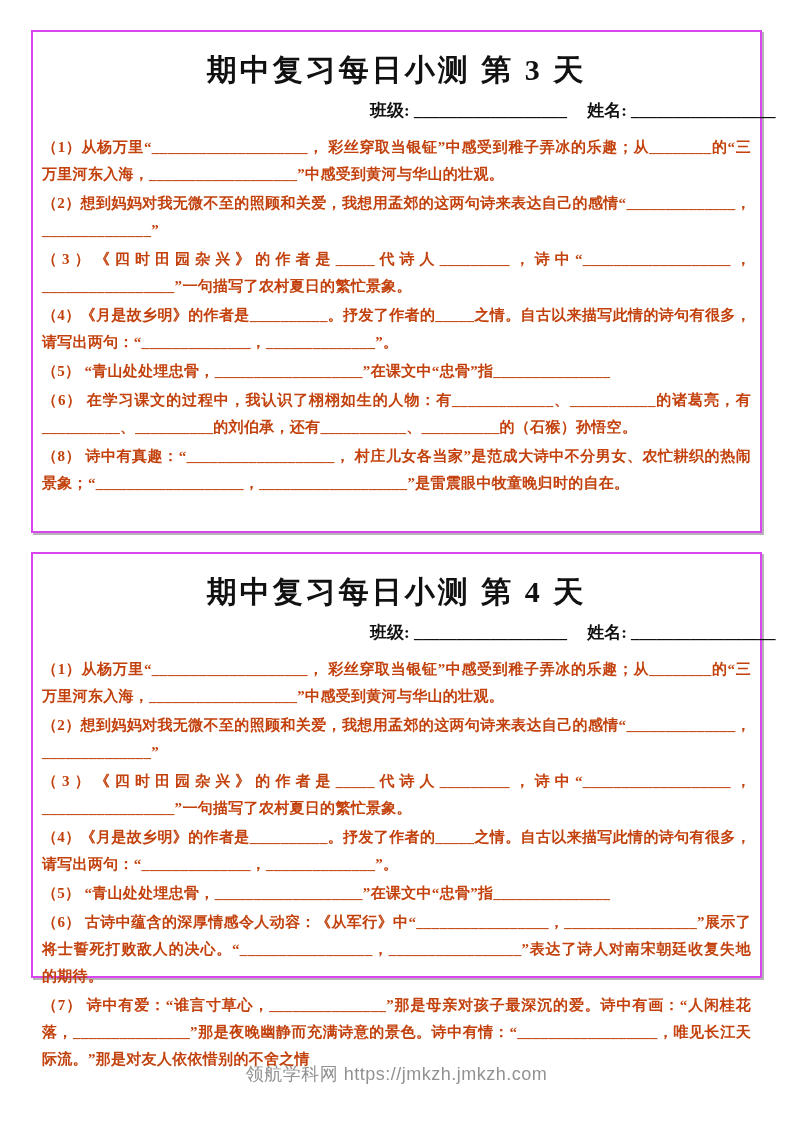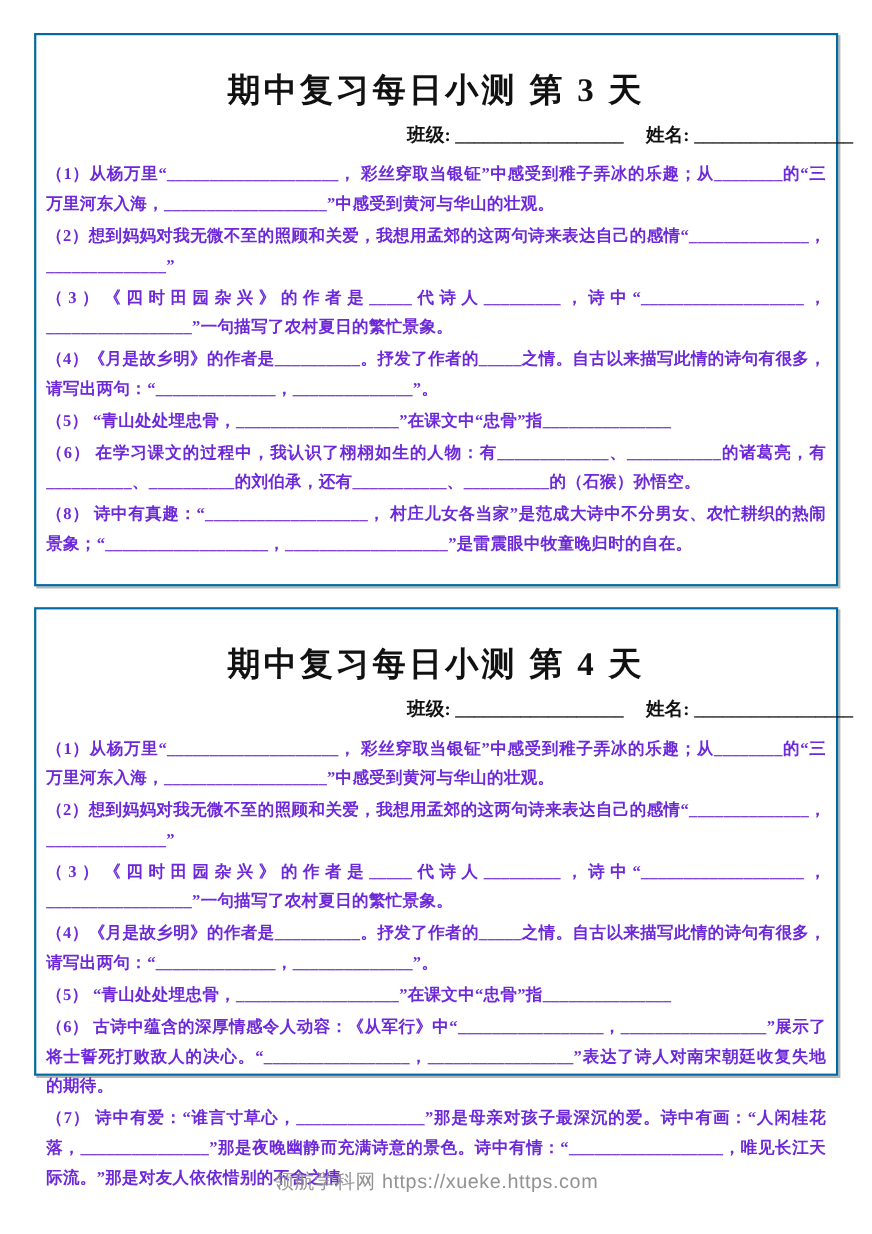--- a/index.html
+++ b/index.html
@@ -19,23 +19,23 @@
     inset: 0;
     background: #ffffff;
     overflow: hidden;
   }
   .card {
     position: absolute;
     left: 31px;
     width: 731px;
     box-sizing: border-box;
     background: #ffffff;
-    border: 2px solid #0369a1;
+    border: 2px solid #d946ef;
     box-shadow: 2px 2px 0 #b5b5b5;
-    padding: 12px 9px;
+    padding: 0 9px;
   }
   .card-day3 { top: 30px;  height: 503px; }
   .card-day4 { top: 552px; height: 426px; }
   .title {
     margin: 18px 0 4px;
     text-align: center;
     font-size: 30px;
     font-weight: bold;
     letter-spacing: 3px;
     color: #111111;
@@ -48,21 +48,21 @@
     white-space: nowrap;
     color: #111111;
   }
   .id-row .name-label { margin-left: 16px; }
   .questions {
     font-size: 15px;
     line-height: 27px;
     font-weight: bold;
     text-align: justify;
     letter-spacing: 0.3px;
-    color: #6d28d9;
+    color: #c2410c;
   }
   .q { margin: 0 0 2px 0; }
   .watermark {
     position: absolute;
     left: 0;
     top: 1062px;
     width: 100%;
     text-align: center;
     font-family: "Liberation Sans", "DejaVu Sans", sans-serif;
     font-size: 18px;
@@ -107,16 +107,16 @@
       <p class="q">（2）想到妈妈对我无微不至的照顾和关爱，我想用孟郊的这两句诗来表达自己的感情“______________，______________”</p>
       <p class="q">（3）《四时田园杂兴》的作者是_____代诗人_________，诗中“___________________，_________________”一句描写了农村夏日的繁忙景象。</p>
       <p class="q">（4）《月是故乡明》的作者是__________。抒发了作者的_____之情。自古以来描写此情的诗句有很多，请写出两句：“______________，______________”。</p>
       <p class="q">（5） “青山处处埋忠骨，___________________”在课文中“忠骨”指_______________</p>
       <p class="q">（6） 古诗中蕴含的深厚情感令人动容：《从军行》中“_________________，_________________”展示了将士誓死打败敌人的决心。“_________________，_________________”表达了诗人对南宋朝廷收复失地的期待。</p>
       <p class="q">（7） 诗中有爱：“谁言寸草心，_______________”那是母亲对孩子最深沉的爱。诗中有画：“人闲桂花落，_______________”那是夜晚幽静而充满诗意的景色。诗中有情：“__________________，唯见长江天际流。”那是对友人依依惜别的不舍之情</p>
     </div>
   </section>
 
   <div class="watermark">
-    <span>领航学科网 https://xueke.https.com</span>
+    <span>领航学科网 https://jmkzh.jmkzh.com</span>
   </div>
 
 </div>
 
 </body></html>

